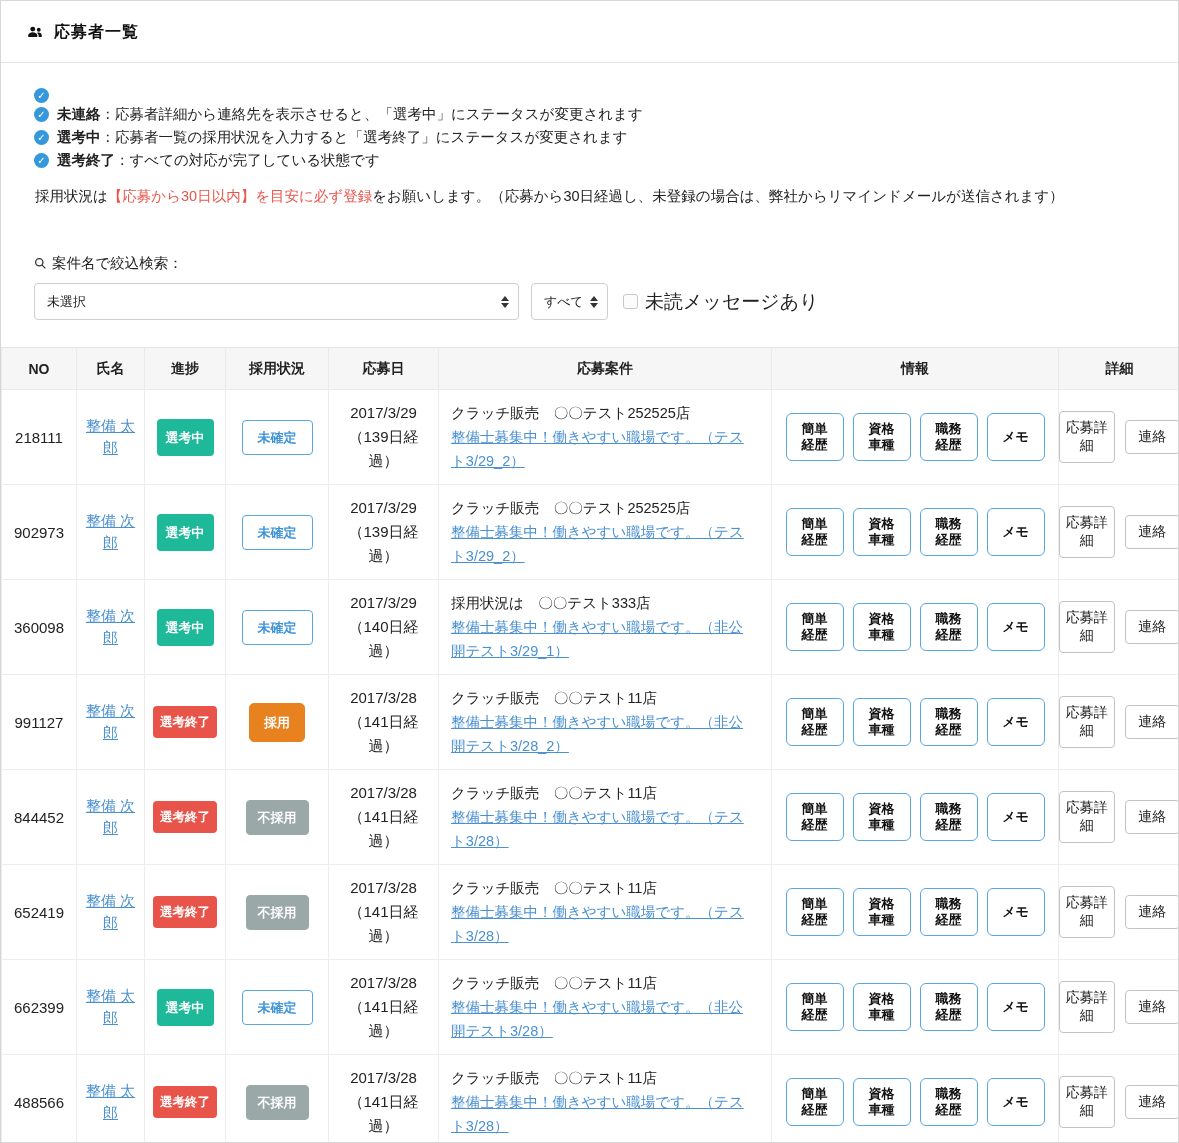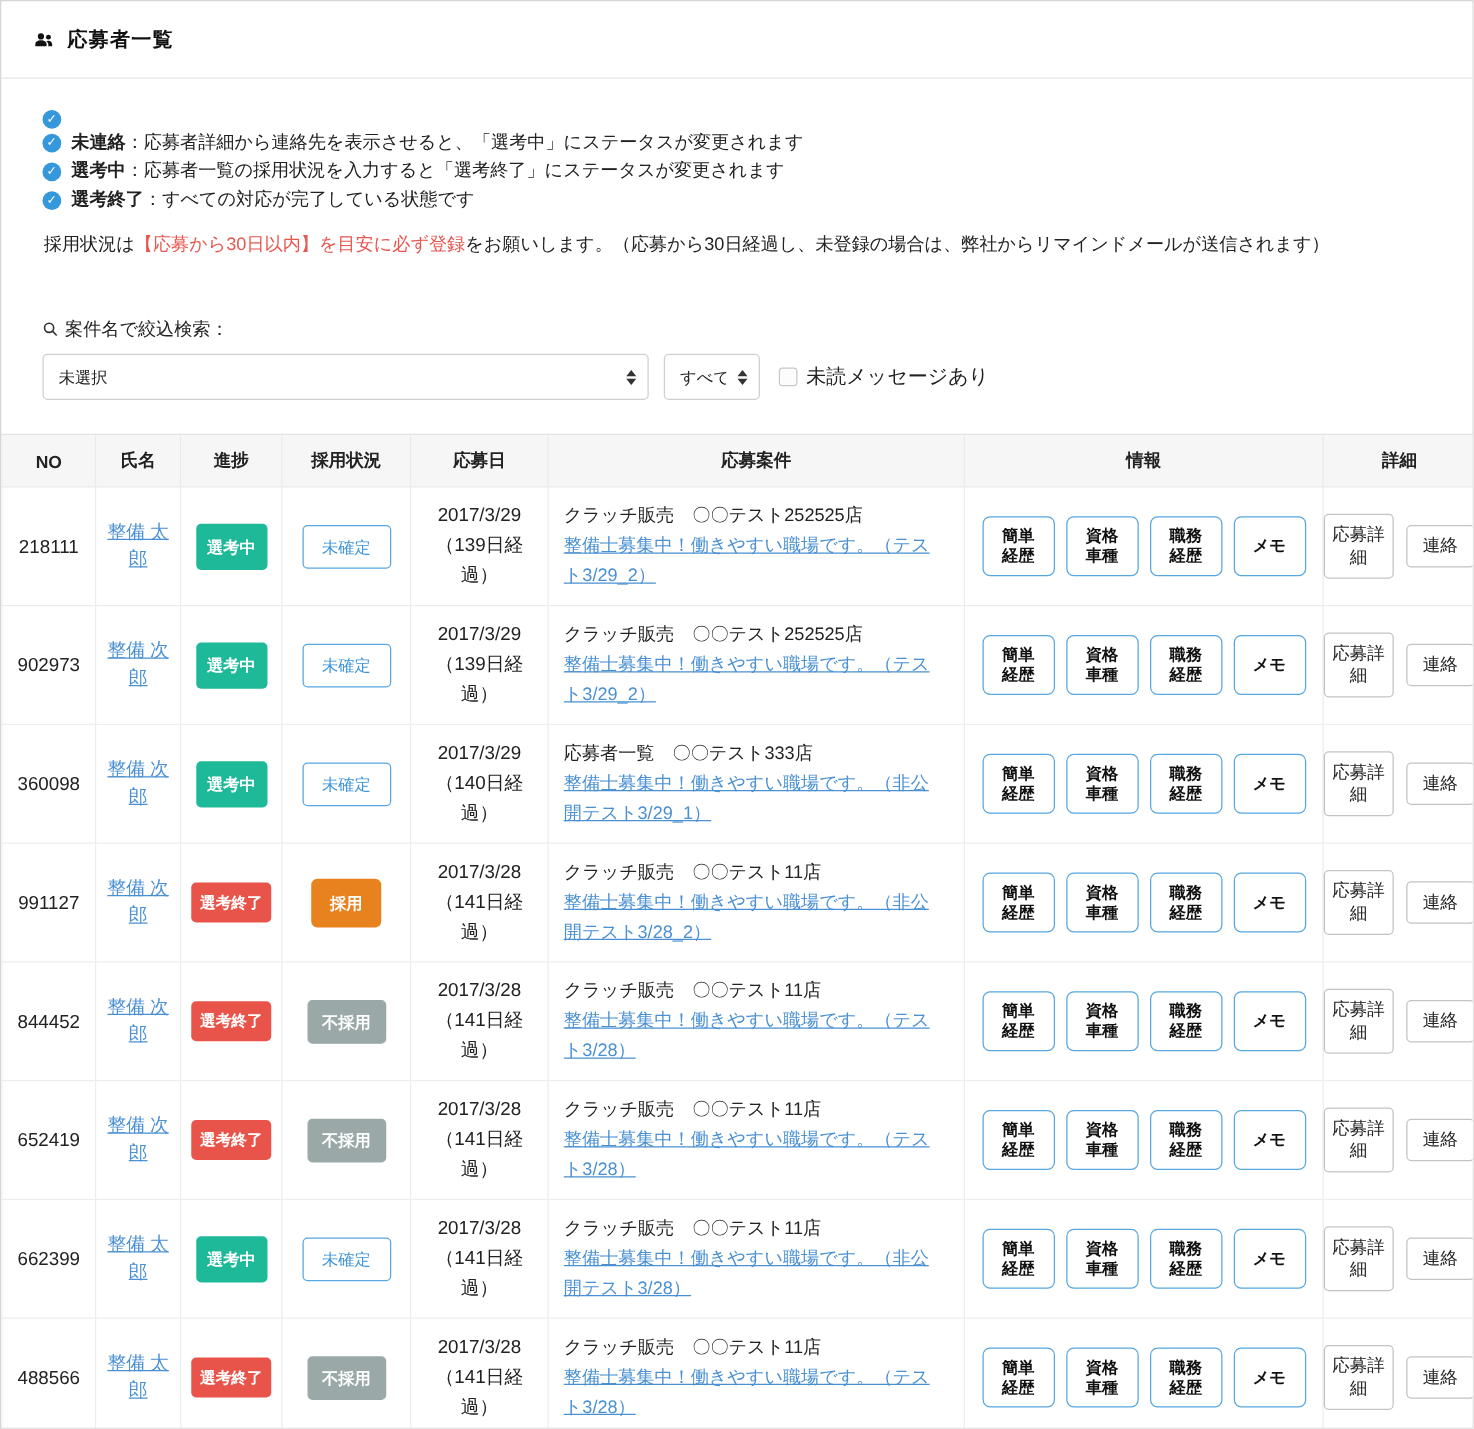--- a/index.html
+++ b/index.html
@@ -44,39 +44,39 @@
     position:absolute; right:10px; top:50%; transform:translateY(-50%);
     display:flex; flex-direction:column; gap:2px; pointer-events:none;
   }
   .tri-up { width:0; height:0; border-left:4px solid transparent; border-right:4px solid transparent; border-bottom:5px solid #333; }
   .tri-down { width:0; height:0; border-left:4px solid transparent; border-right:4px solid transparent; border-top:5px solid #333; }
   .unread { display:flex; align-items:center; gap:7px; margin-left:3px; cursor:pointer; }
   .unread input {
     appearance:none; -webkit-appearance:none; width:15px; height:15px;
     border:1px solid #c8c8c8; border-radius:3px; background:#fcfcfc; margin:0;
   }
-  .unread span { font-size:16px; color:#222; }
+  .unread span { font-size:19px; color:#222; }
   
   table { width:100%; border-collapse:collapse; margin-top:27px; table-layout:fixed; }
   th {
     background:#f6f6f6; font-size:14px; font-weight:bold; color:#222;
     height:42px; border:1px solid #eaeaea; border-top:1px solid #e4e4e4;
   }
   td { border:1px solid #ededed; height:95px; vertical-align:middle; text-align:center; font-size:15px; background:#fff; }
   col.c-no{width:75px} col.c-name{width:68px} col.c-prog{width:81px} col.c-stat{width:103px}
   col.c-date{width:110px} col.c-proj{width:333px} col.c-info{width:287px} col.c-det{width:122px}
   a.tbl-link { color:#4a90d2; text-decoration:underline; }
   .name-cell { padding:0 8px; line-height:22px; }
   .date-cell { padding:0 10px; line-height:24px; }
   
   .badge { display:inline-block; color:#fff; font-weight:bold; font-size:13px; border-radius:4px; line-height:1; }
   .badge.in-progress { background:#1eb998; padding:12px 9px; }
   .badge.finished   { background:#e8544a; padding:10px 7px; font-size:12.5px; }
   
-  .status { display:inline-block; font-size:13px; line-height:1; border-radius:4px; cursor:pointer; }
+  .status { display:inline-block; font-size:13px; line-height:1; border-radius:4px; cursor:pointer;font-weight:bold; }
   .status.undecided { background:#fff; border:1px solid #57a7e0; color:#3d94d9; padding:10px 15px; }
   .status.hired     { background:#e7821e; border:1px solid #e7821e; color:#fff; font-weight:bold; padding:12px 14px; border-radius:5px; }
   .status.rejected  { background:#9aa8a8; border:1px solid #9aa8a8; color:#fff; font-weight:bold; padding:10px 11px; }
   
   .proj-cell { text-align:left; padding:0 18px 0 12px; font-size:14.5px; line-height:24px; }
   .proj-name { color:#222; }
   
   .info-cell .wrap { display:flex; justify-content:center; align-items:center; gap:9px; }
   .info-btn {
     width:58px; height:48px; background:#fff; border:1px solid #57a7e0; border-radius:6px;
@@ -244,21 +244,21 @@
     </td>
   </tr>
 
   <tr>
     <td>360098</td>
     <td class="name-cell"><a href="#" class="tbl-link">整備 次郎</a></td>
     <td><span class="badge in-progress">選考中</span></td>
     <td><span class="status undecided">未確定</span></td>
     <td class="date-cell">2017/3/29（140日経過）</td>
     <td class="proj-cell">
-      <div class="proj-name">応募者一覧　〇〇テスト333店</div>
+      <div class="proj-name">採用状況は　〇〇テスト333店</div>
       <a href="#" class="tbl-link">整備士募集中！働きやすい職場です。（非公開テスト3/29_1）</a>
     </td>
     <td class="info-cell">
       <div class="wrap">
         <button class="info-btn">簡単
 経歴</button>
         <button class="info-btn">資格
 車種</button>
         <button class="info-btn">職務
 経歴</button>

